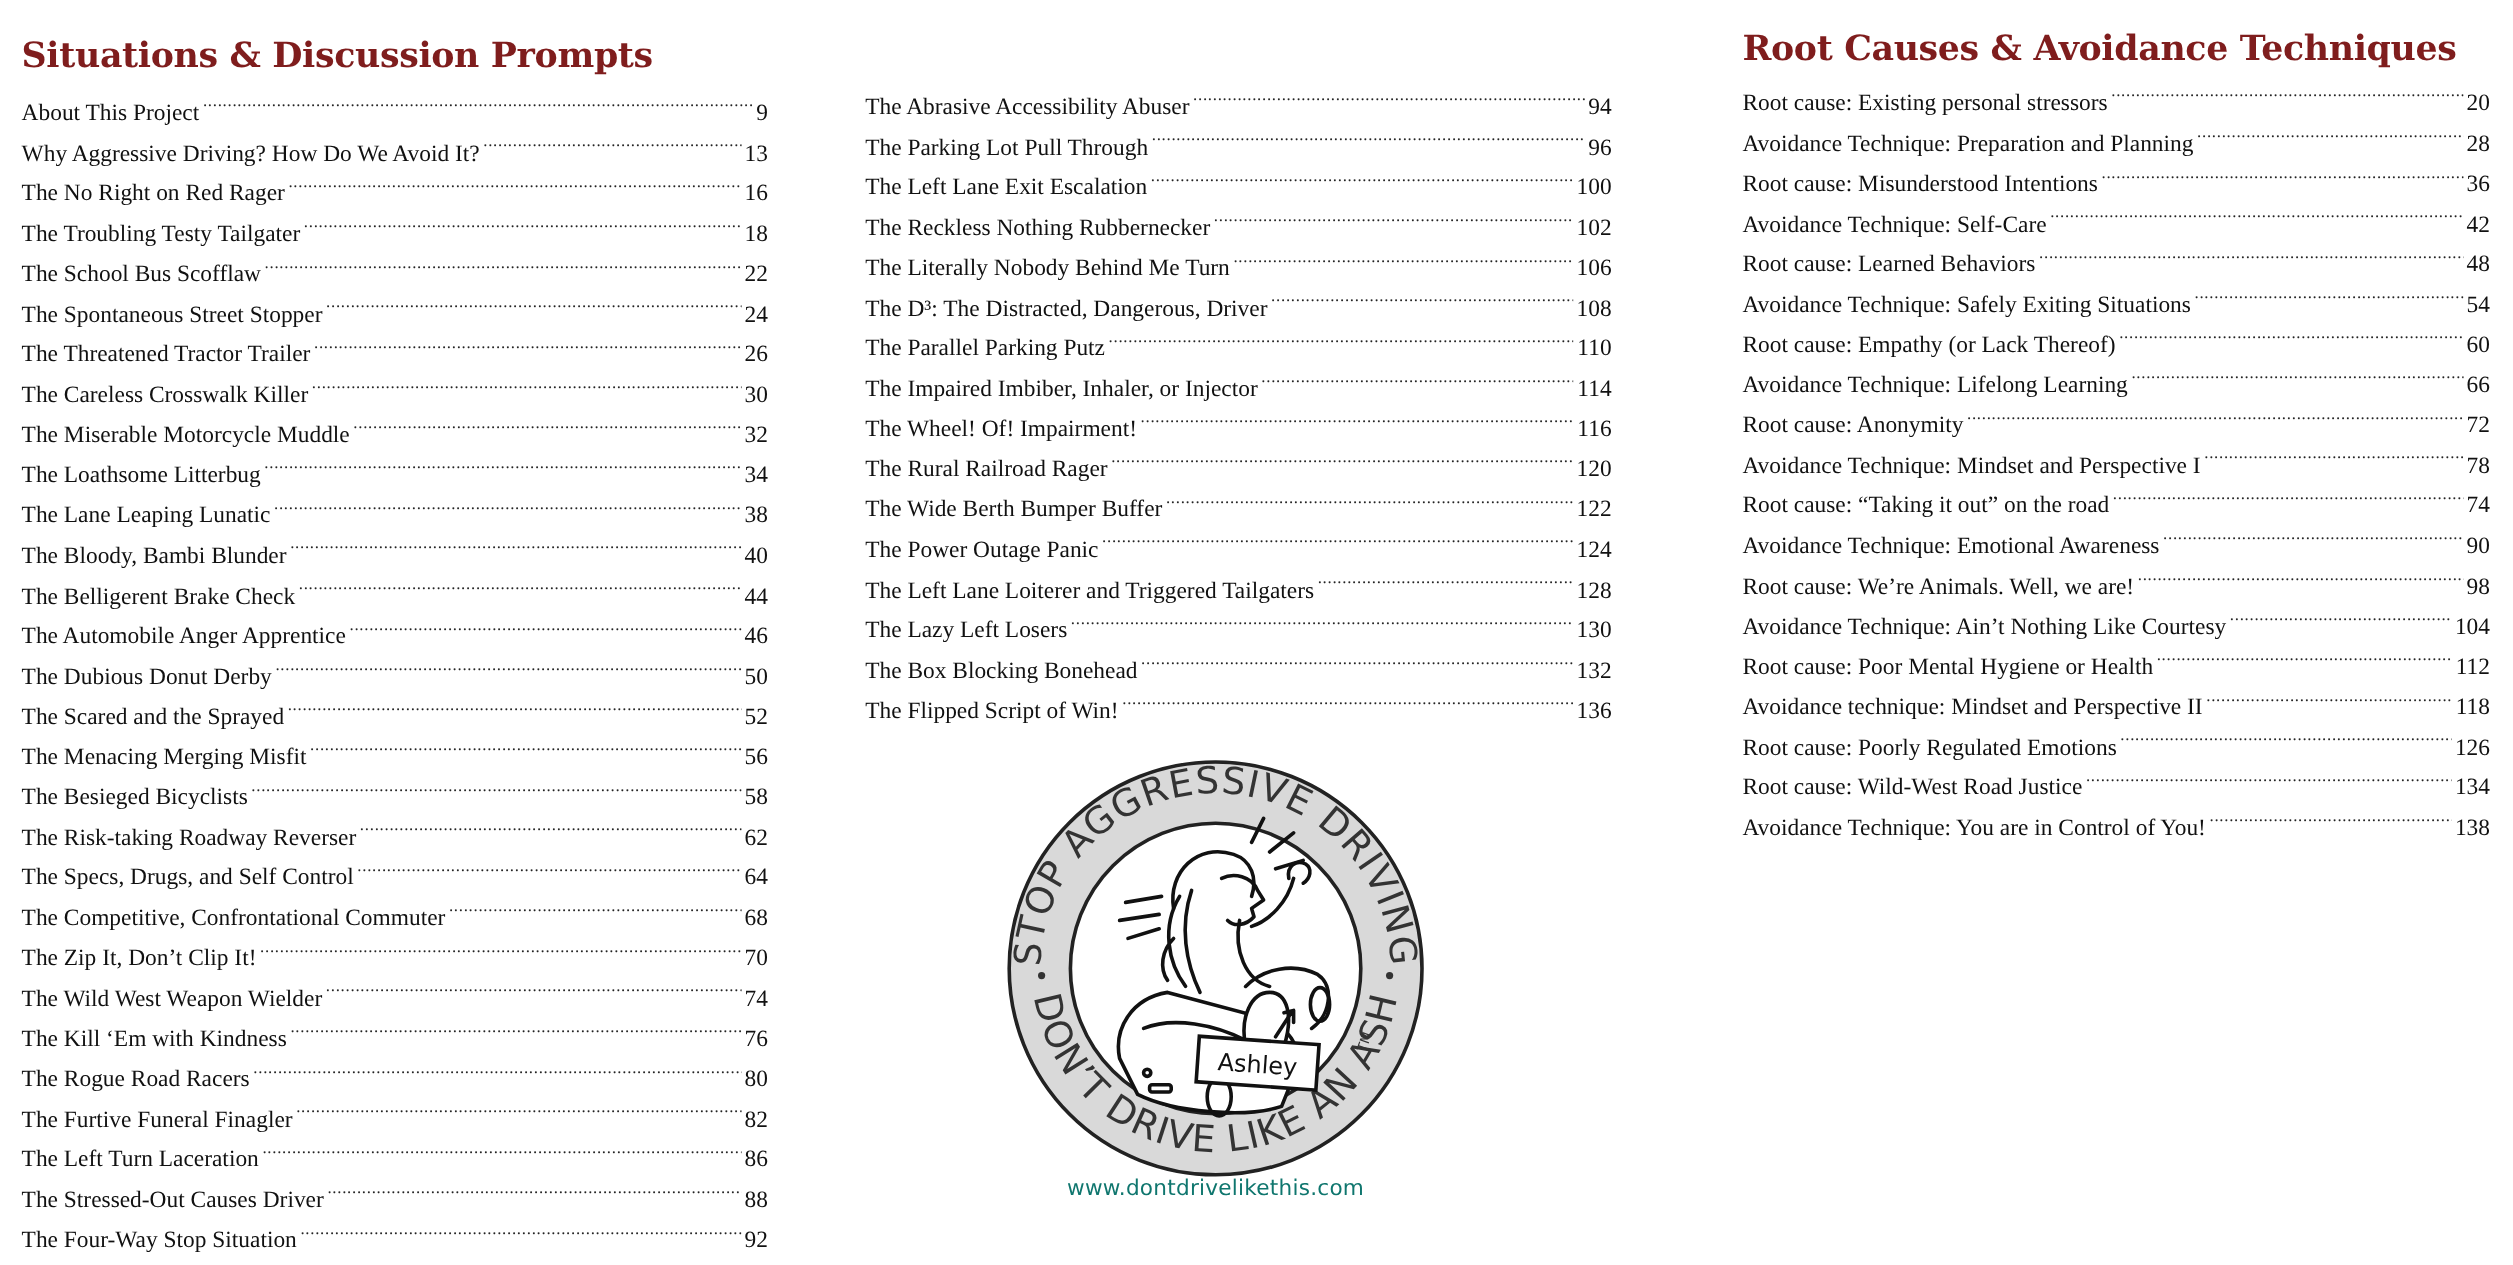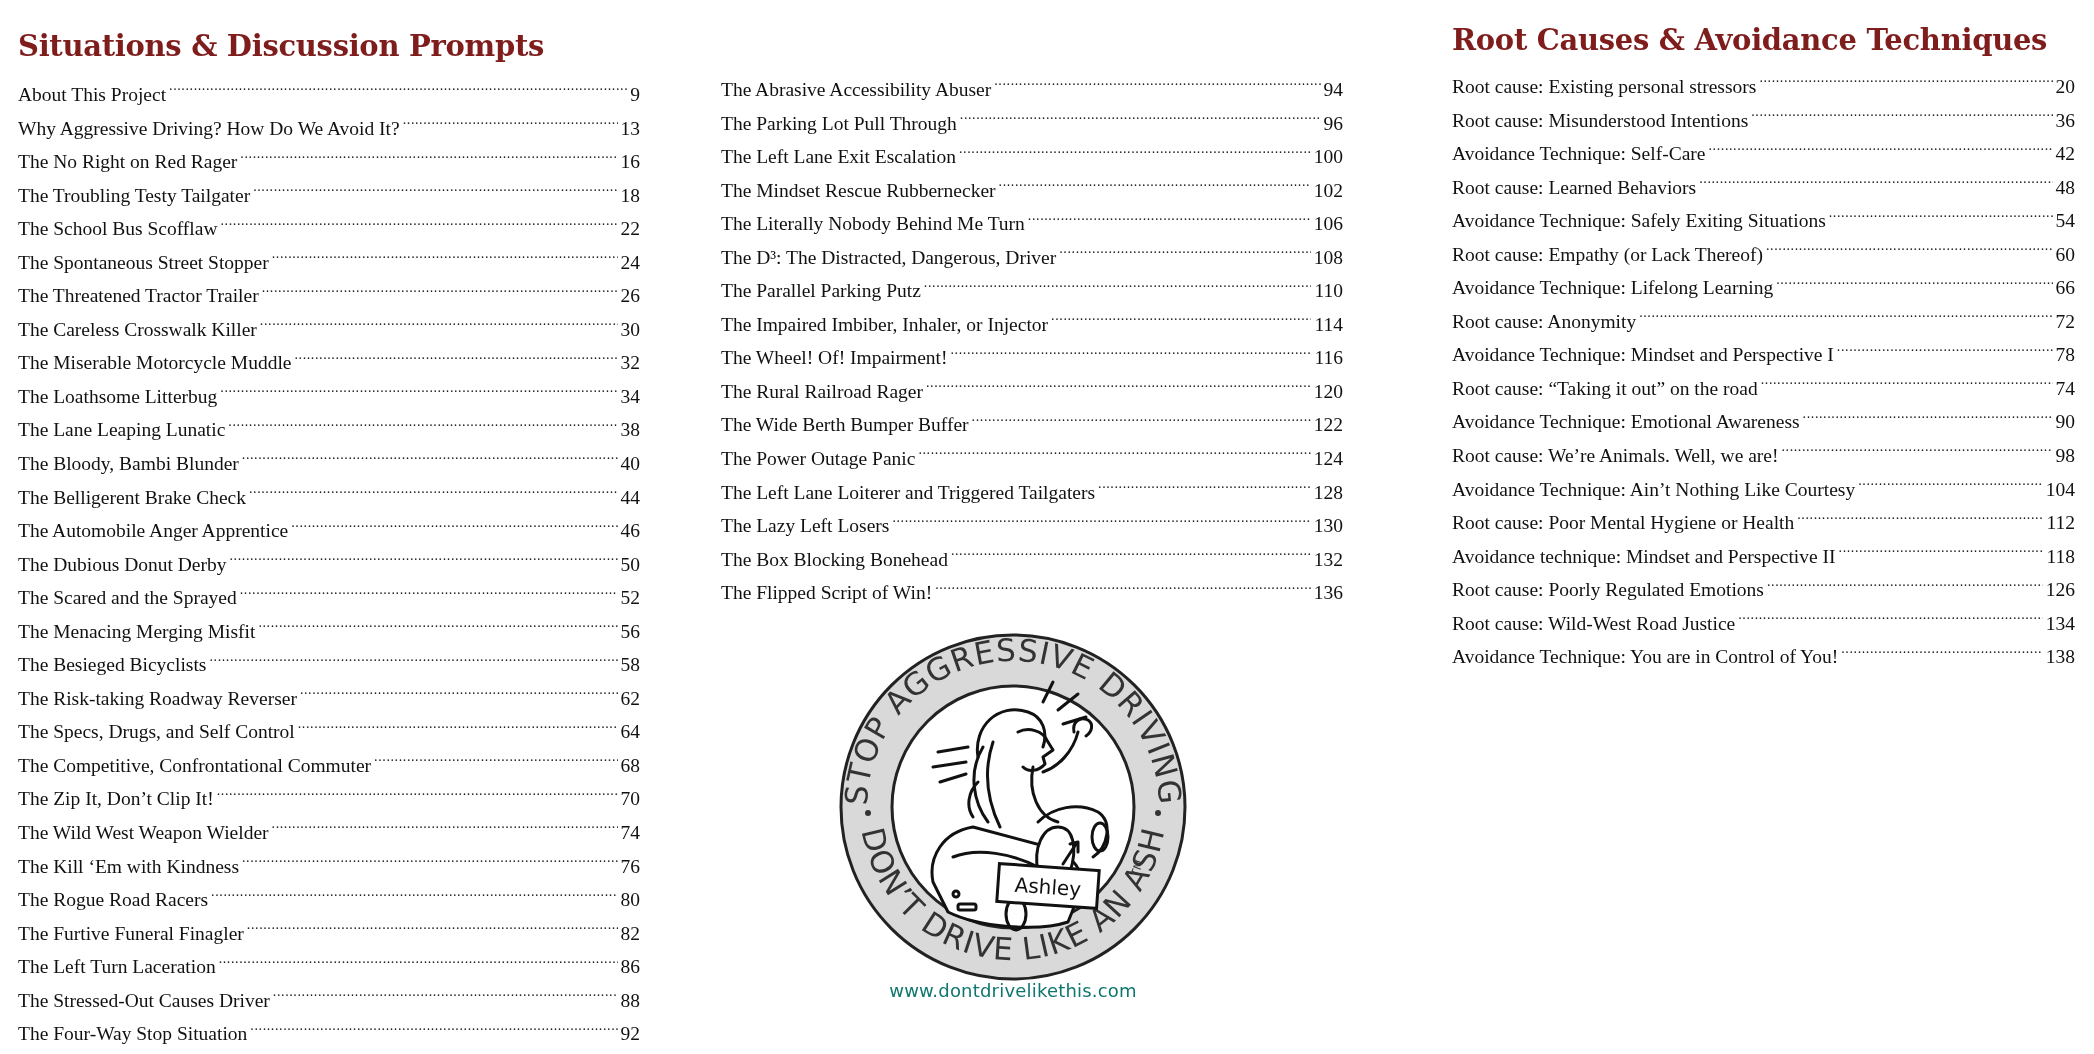--- a/index.html
+++ b/index.html
@@ -189,21 +189,21 @@
         <span class="t">The Parking Lot Pull Through</span>
         <span class="dots"></span>
         <span class="p">96</span>
       </li>
       <li>
         <span class="t">The Left Lane Exit Escalation</span>
         <span class="dots"></span>
         <span class="p">100</span>
       </li>
       <li>
-        <span class="t">The Mindset Rescue Rubbernecker</span>
+        <span class="t">The Reckless Nothing Rubbernecker</span>
         <span class="dots"></span>
         <span class="p">102</span>
       </li>
       <li>
         <span class="t">The Literally Nobody Behind Me Turn</span>
         <span class="dots"></span>
         <span class="p">106</span>
       </li>
       <li>
         <span class="t">The D³: The Distracted, Dangerous, Driver</span>
@@ -263,20 +263,25 @@
     </ul>
 </div>
 
 <div class="col" id="col-right">
   <h1 class="section-title">Root Causes &amp; Avoidance Techniques</h1>
   <ul class="toc" id="toc-3">
       <li>
         <span class="t">Root cause: Existing personal stressors</span>
         <span class="dots"></span>
         <span class="p">20</span>
+      </li>
+      <li>
+        <span class="t">Avoidance Technique: Preparation and Planning</span>
+        <span class="dots"></span>
+        <span class="p">28</span>
       </li>
       <li>
         <span class="t">Root cause: Misunderstood Intentions</span>
         <span class="dots"></span>
         <span class="p">36</span>
       </li>
       <li>
         <span class="t">Avoidance Technique: Self-Care</span>
         <span class="dots"></span>
         <span class="p">42</span>

